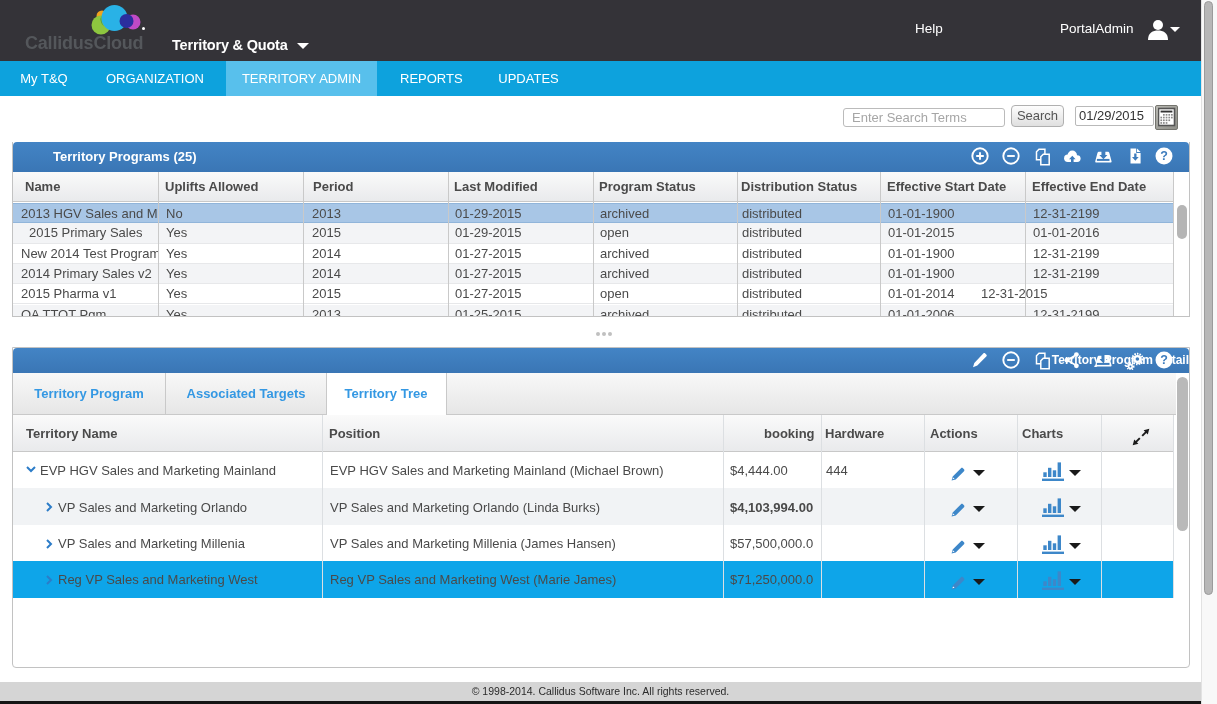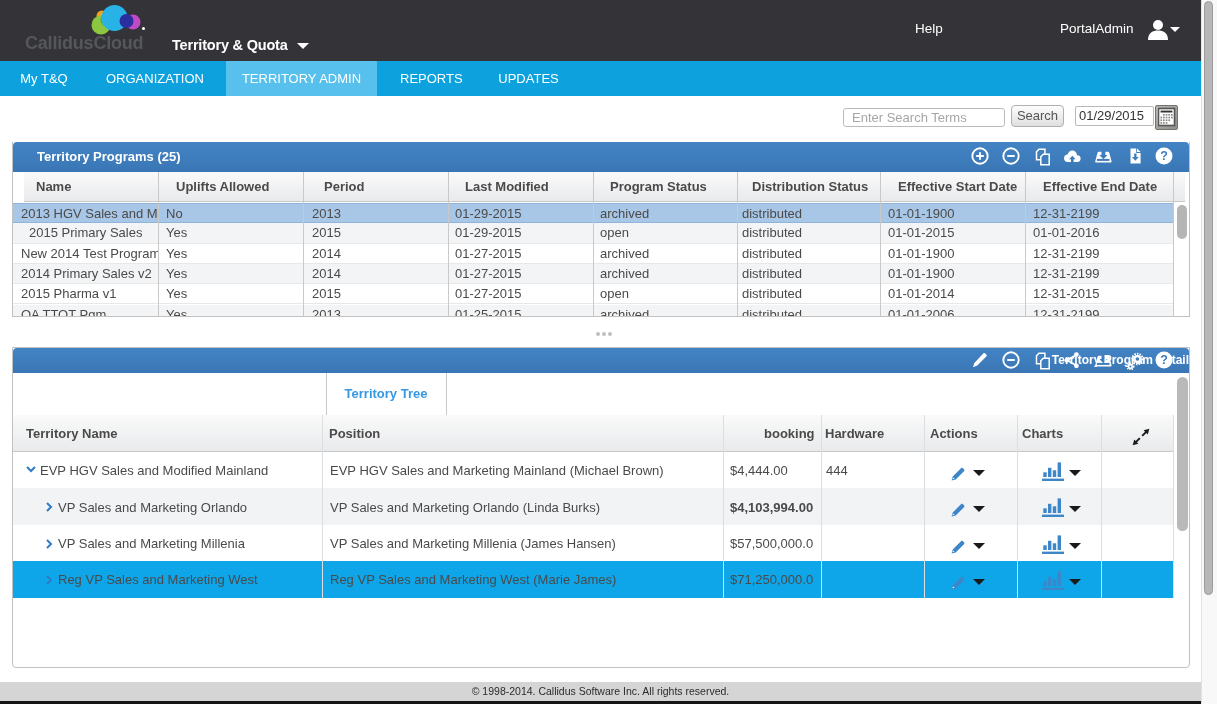--- a/index.html
+++ b/index.html
@@ -33,22 +33,22 @@
 .thead { background:linear-gradient(#fafafa,#e9eaec); border-bottom:1px solid #c8c8c8; }
 .hcell { position:absolute; font-weight:bold; font-size:13px; color:#4a4a4a; white-space:nowrap; }
 .dcell { position:absolute; font-size:13px; color:#4a4a4a; white-space:nowrap; }
 .vline { position:absolute; width:1px; background:#c9c9c9; }
 .p1row { border-bottom:1px solid #e7e8ea; }
 .vline2 { position:absolute; width:1px; background:#dcdfe2; }
 
 
 #panel1 { top:142px; height:175px; border-top:none; overflow:hidden; }
 #p1head { height:30px; border-radius:4px 4px 0 0; font-size:13px; line-height:30px; }
-#p1head .title { margin-left:24px; }
-#p1thead { position:absolute; left:11px; top:30px; width:1161px; height:30px; }
+#p1head .title { margin-left:40px; }
+#p1thead { position:absolute; left:0; top:30px; width:1161px; height:30px; }
 .p1row { position:absolute; left:0; width:1161px; height:20.3px; line-height:20.3px; }
 #p1scroll { position:absolute; left:1164px; top:63px; width:10px; height:34px; border-radius:5px; background:#b5b5b5; }
 
 
 .dot { position:absolute; width:4px; height:4px; border-radius:50%; background:#c0c0c0; }
 
 
 #panel2 { top:347px; height:321px; border-radius:0 0 4px 4px; }
 #p2head { height:25px; border-radius:4px 4px 0 0; font-size:12px; line-height:25px;text-align:right; }
 #p2head .title { margin-left:13px; }
@@ -215,21 +215,21 @@
     <div class="dcell" style="left:1020px;">12-31-2199</div>
   </div>
   <div class="p1row" style="top:142.2px; background:#fff;">
     <div class="dcell" style="left:8px;">2015 Pharma v1</div>
     <div class="dcell" style="left:153px;">Yes</div>
       <div class="dcell" style="left:299px;">2015</div>
     <div class="dcell" style="left:442px;">01-27-2015</div>
       <div class="dcell" style="left:587px;">open</div>
     <div class="dcell" style="left:729px;">distributed</div>
       <div class="dcell" style="left:875px;">01-01-2014</div>
-    <div class="dcell" style="left:1020px;">12-31-2015</div>
+    <div class="dcell" style="left:968px;">12-31-2015</div>
   </div>
   <div class="p1row" style="top:162.5px; background:#f3f4f6;">
     <div class="dcell" style="left:8px;">QA TTOT Pgm</div>
     <div class="dcell" style="left:153px;">Yes</div>
       <div class="dcell" style="left:299px;">2013</div>
     <div class="dcell" style="left:442px;">01-25-2015</div>
       <div class="dcell" style="left:587px;">archived</div>
     <div class="dcell" style="left:729px;">distributed</div>
       <div class="dcell" style="left:875px;">01-01-2006</div>
     <div class="dcell" style="left:1020px;">12-31-2199</div>
@@ -272,36 +272,40 @@
         <circle cx="12.4" cy="9" r="4.1" fill="#fff"></circle>
         <circle cx="12.4" cy="9" r="5.2" fill="none" stroke="#fff" stroke-width="2" stroke-dasharray="1.5 1.1"></circle>
         <circle cx="12.4" cy="9" r="1.8" fill="#3d7cbd"></circle>
         <circle cx="5.4" cy="16.4" r="2.6" fill="#fff"></circle>
         <circle cx="5.4" cy="16.4" r="3.3" fill="none" stroke="#fff" stroke-width="1.6" stroke-dasharray="1.3 1.1"></circle>
         <circle cx="5.4" cy="16.4" r="1" fill="#3d7cbd"></circle>
       </svg><svg class="abs" style="left:1141px; top:2px;" width="20" height="20" viewBox="0 0 20 20">
         <circle cx="10" cy="10" r="8.5" fill="#fff"></circle>
         <text x="10" y="14.3" font-size="12.5" font-weight="bold" fill="#3d7cbd" text-anchor="middle" font-family="Liberation Sans, sans-serif">?</text>
       </svg></div>
+  <div id="tabbar">
+    <div class="tab" style="left:0; width:153px; border-right:1px solid #c9c9c9;">Territory Program</div>
+    <div class="tab" style="left:154px; width:158px;">Associated Targets</div>
+  </div>
   <div id="tabactive">
       <div class="tab" style="left:0; width:119px;">Territory Tree</div>
     </div>
   <div class="thead" id="p2thead">
     <div class="hcell" style="left:13px; top:11px;">Territory Name</div>
     <div class="hcell" style="left:316px; top:11px;">Position</div>
     <div class="hcell" style="left:719px; top:11px;padding-left:32px;">booking</div>
     <div class="hcell" style="left:812px; top:11px;">Hardware</div>
     <div class="hcell" style="left:917px; top:11px;">Actions</div>
     <div class="hcell" style="left:1009px; top:11px;">Charts</div>
   </div>
   <div class="p2row" style="top:104px; background:#fff;">
     <svg class="chev" style="left:13px; top:14px;" width="10" height="7" viewBox="0 0 10 7">
         <path d="M1 1 L5 5 L9 1" fill="none" stroke="#2c7cc8" stroke-width="2"></path>
       </svg>
-    <div class="dcell" style="left:27px;">EVP HGV Sales and Modified Mainland</div>
+    <div class="dcell" style="left:27px;">EVP HGV Sales and Marketing Mainland</div>
     <div class="dcell" style="left:317px;">EVP HGV Sales and Marketing Mainland (Michael Brown)</div>
     <div class="dcell" style="left:717px;">$4,444.00</div>
     <div class="dcell" style="left:813px;">444</div>
     <svg class="abs" style="left:937px; top:13px;" width="16" height="17" viewBox="0 0 16 17">
         <path d="M1.6 15.4 l1.1-3.9 L11 3.2 c0.5-0.5 1.4-0.5 1.9 0 l1.1 1.1 c0.5 0.5 0.5 1.4 0 1.9 L5.7 14.5 1.6 15.4 z" fill="#3d87c9"></path>
         <path d="M2.5 14.3 l0.55-1.9 1.5 1.4 z" fill="#fff"></path>
       </svg>
       <div class="abs caret" style="left:960px; top:18px;"></div>
     <svg class="abs" style="left:1029px; top:10px;" width="22" height="19" viewBox="0 0 22 19">
         <g fill="#3d87c9">

